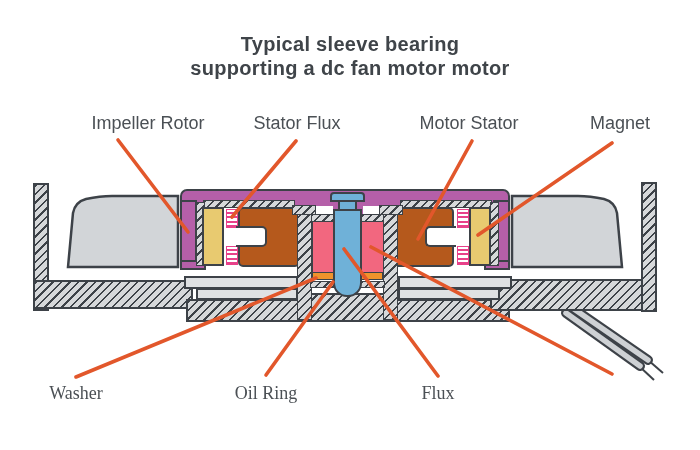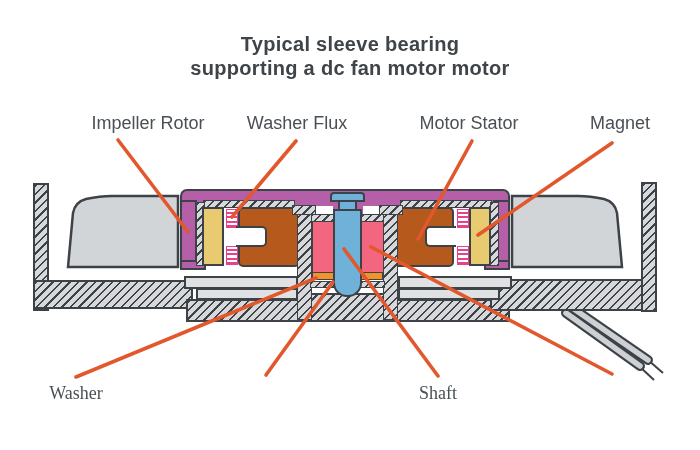--- a/index.html
+++ b/index.html
@@ -131,18 +131,19 @@
     <line class="leader" x1="296" y1="141" x2="232" y2="217"></line>
     <line class="leader" x1="472" y1="141" x2="418" y2="239"></line>
     <line class="leader" x1="612" y1="143" x2="478" y2="235"></line>
     <line class="leader" x1="76" y1="377" x2="316" y2="278"></line>
     <line class="leader" x1="266" y1="375" x2="333" y2="282"></line>
     <line class="leader" x1="438" y1="376" x2="344" y2="249"></line>
     <line class="leader" x1="612" y1="374" x2="371" y2="247"></line>
   </svg>
 
   <div class="lbl top" style="left:113px;margin-left:35px;">Impeller Rotor</div>
-  <div class="lbl top" style="left:297px;">Washer Flux</div>
+  <div class="lbl top" style="left:297px;">Stator Flux</div>
   <div class="lbl top" style="left:469px;">Motor Stator</div>
   <div class="lbl top" style="left:620px;">Magnet</div>
   <div class="lbl bot" style="left:76px;">Washer</div>
-  <div class="lbl bot" style="left:438px;">Shaft</div>
+  <div class="lbl bot" style="left:266px;">Oil Ring</div>
+  <div class="lbl bot" style="left:438px;">Flux</div>
 </div>
 
 </body></html>

